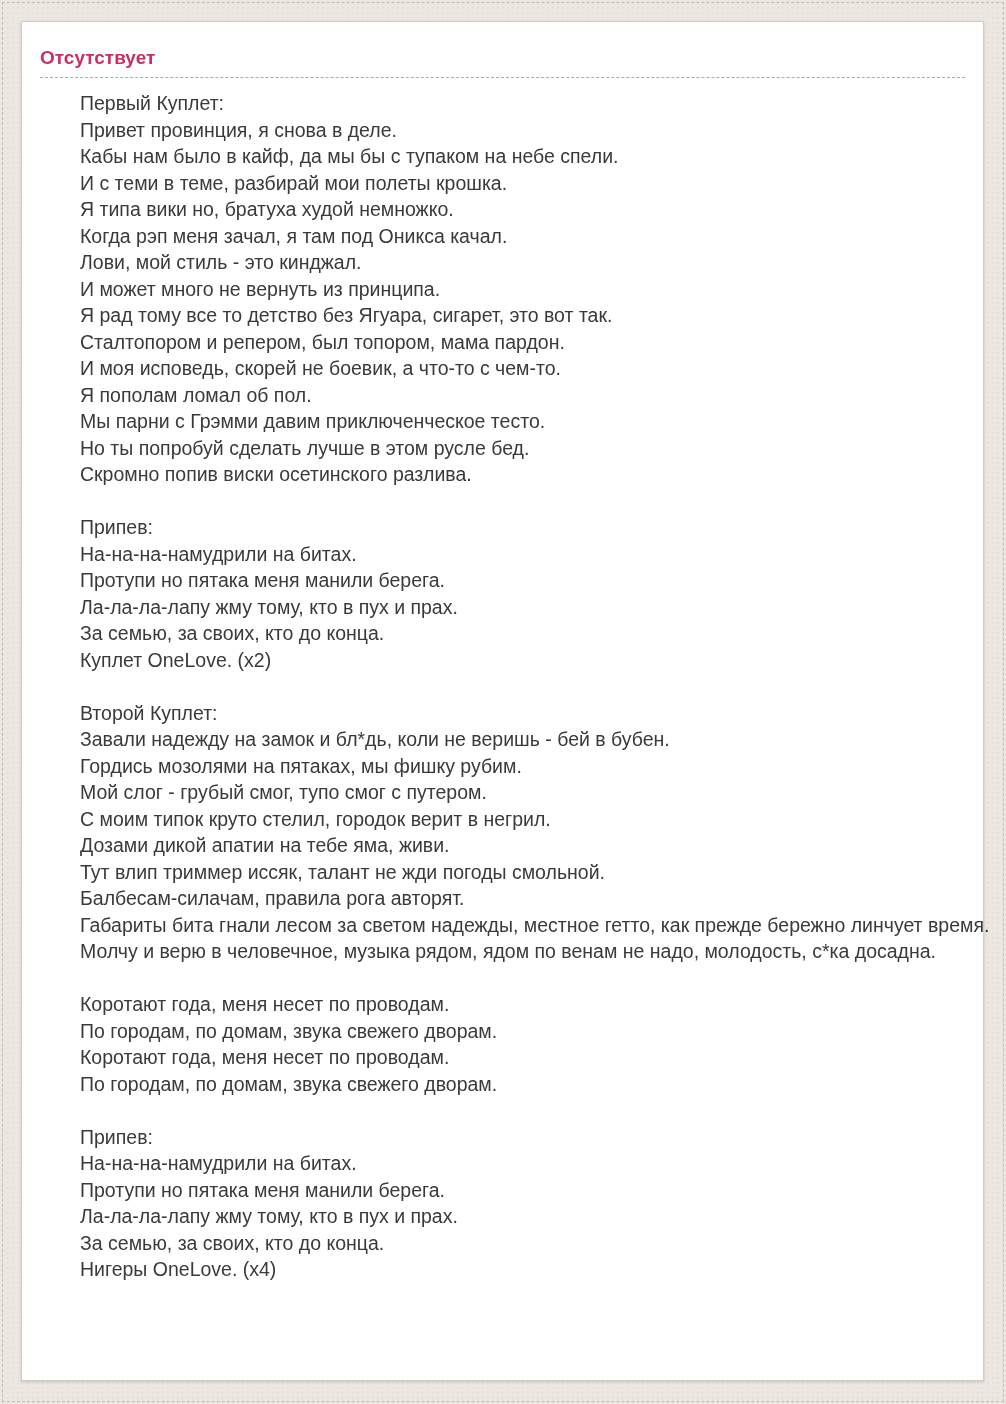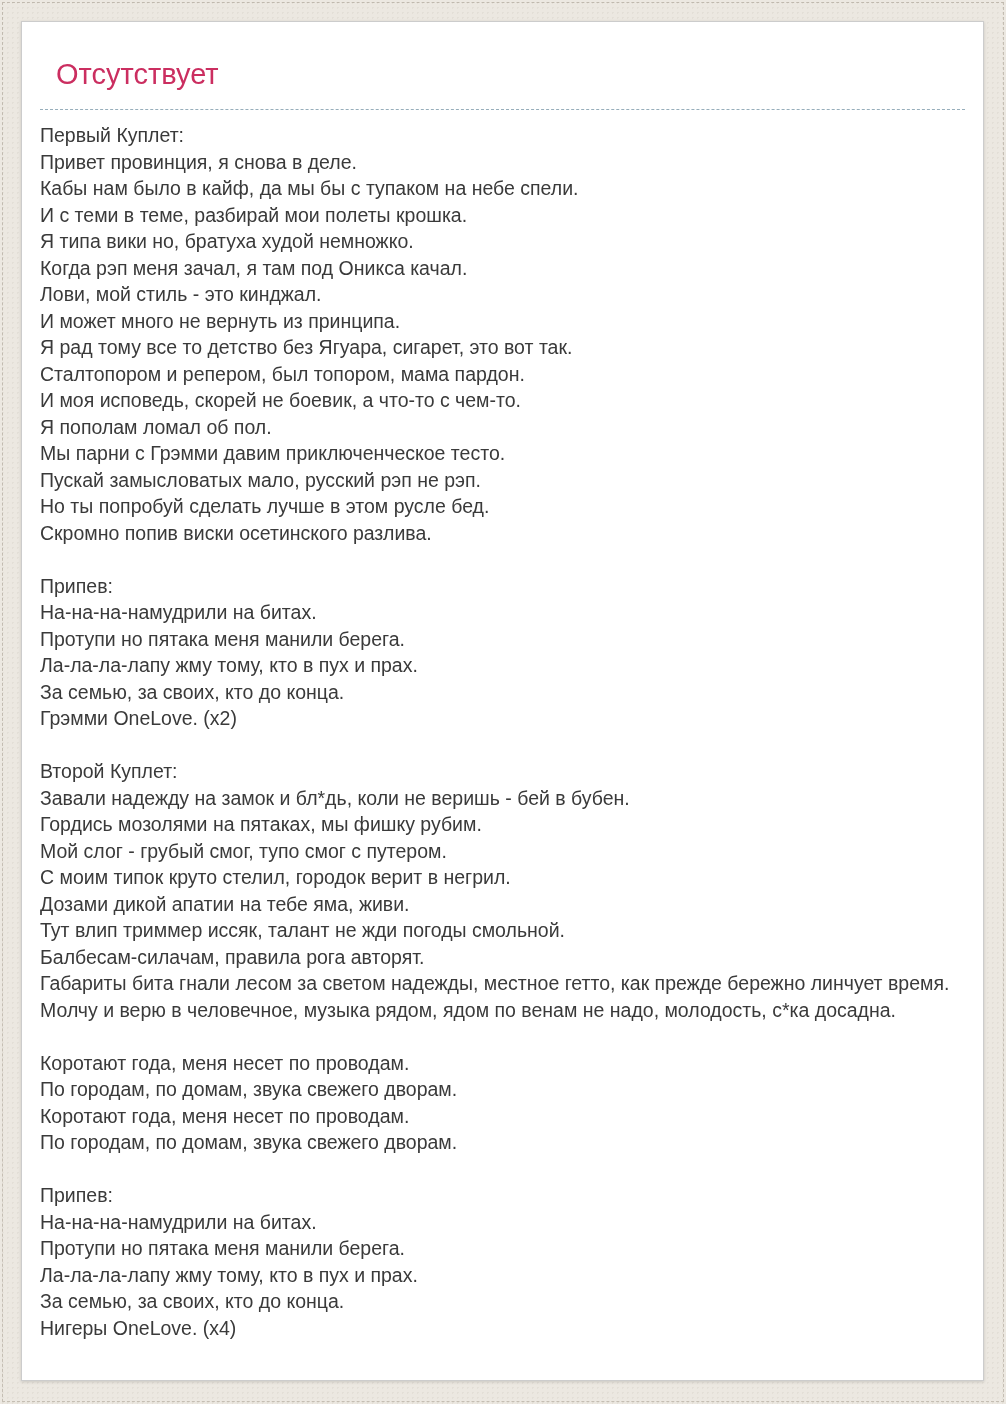--- a/index.html
+++ b/index.html
@@ -26,33 +26,33 @@
     background:var(--card-bg);
     border:1px solid var(--card-border);
     box-shadow:0 1px 3px rgba(0,0,0,0.15);
     padding:20px 18px 14px 18px;
   }
   .header{
     padding-bottom:3px;
     border-bottom:1px dashed var(--sep);
   }
   .song-title{
-    margin:16px; font-size:29px; line-height:32px; font-weight:400;
+    margin:0; font-size:19px; line-height:32px; font-weight:700;
     color:var(--title);
   }
   .artist-line{
     font-size:17px; line-height:20px; color:var(--text);
   }
   .artist-link{
     color:var(--link); text-decoration:none; cursor:pointer;
   }
   .lyrics{ margin-top:12px; }
   .stanza{ margin:0 0 26.5px 0; }
   .stanza:last-child{ margin-bottom:0; }
-  .lyric-row{ height:26.5px; white-space:nowrap; overflow:visible; }
+  .lyric-row{ height:26.5px; white-space:nowrap; overflow:visible;margin-left:40px; }
   .lyric-line{
     display:inline-block; font-size:19.5px; line-height:26.5px;
     transform-origin:left center; vertical-align:top;
   }
 </style>
 </head>
 <body>
 
 <div class="stitch-frame"></div>
 
@@ -69,31 +69,30 @@
         <div class="lyric-row"><span class="lyric-line">И с теми в теме, разбирай мои полеты крошка.</span></div>
         <div class="lyric-row"><span class="lyric-line">Я типа вики но, братуха худой немножко.</span></div>
         <div class="lyric-row"><span class="lyric-line">Когда рэп меня зачал, я там под Оникса качал.</span></div>
         <div class="lyric-row"><span class="lyric-line">Лови, мой стиль - это кинджал.</span></div>
         <div class="lyric-row"><span class="lyric-line">И может много не вернуть из принципа.</span></div>
         <div class="lyric-row"><span class="lyric-line">Я рад тому все то детство без Ягуара, сигарет, это вот так.</span></div>
         <div class="lyric-row"><span class="lyric-line">Сталтопором и репером, был топором, мама пардон.</span></div>
         <div class="lyric-row"><span class="lyric-line">И моя исповедь, скорей не боевик, а что-то с чем-то.</span></div>
         <div class="lyric-row"><span class="lyric-line">Я пополам ломал об пол.</span></div>
         <div class="lyric-row"><span class="lyric-line">Мы парни с Грэмми давим приключенческое тесто.</span></div>
-        <div class="lyric-row"><span class="lyric-line">Пускай замысловатых мало, русский рэп не рэп.</span></div>
         <div class="lyric-row"><span class="lyric-line">Но ты попробуй сделать лучше в этом русле бед.</span></div>
         <div class="lyric-row"><span class="lyric-line">Скромно попив виски осетинского разлива.</span></div>
       </div>
       <div class="stanza">
         <div class="lyric-row"><span class="lyric-line">Припев:</span></div>
         <div class="lyric-row"><span class="lyric-line">На-на-на-намудрили на битах.</span></div>
         <div class="lyric-row"><span class="lyric-line">Протупи но пятака меня манили берега.</span></div>
         <div class="lyric-row"><span class="lyric-line">Ла-ла-ла-лапу жму тому, кто в пух и прах.</span></div>
         <div class="lyric-row"><span class="lyric-line">За семью, за своих, кто до конца.</span></div>
-        <div class="lyric-row"><span class="lyric-line">Грэмми OneLove. (x2)</span></div>
+        <div class="lyric-row"><span class="lyric-line">Куплет OneLove. (x2)</span></div>
       </div>
       <div class="stanza">
         <div class="lyric-row"><span class="lyric-line">Второй Куплет:</span></div>
         <div class="lyric-row"><span class="lyric-line">Завали надежду на замок и бл*дь, коли не веришь - бей в бубен.</span></div>
         <div class="lyric-row"><span class="lyric-line">Гордись мозолями на пятаках, мы фишку рубим.</span></div>
         <div class="lyric-row"><span class="lyric-line">Мой слог - грубый смог, тупо смог с путером.</span></div>
         <div class="lyric-row"><span class="lyric-line">С моим типок круто стелил, городок верит в негрил.</span></div>
         <div class="lyric-row"><span class="lyric-line">Дозами дикой апатии на тебе яма, живи.</span></div>
         <div class="lyric-row"><span class="lyric-line">Тут влип триммер иссяк, талант не жди погоды смольной.</span></div>
         <div class="lyric-row"><span class="lyric-line">Балбесам-силачам, правила рога авторят.</span></div>

